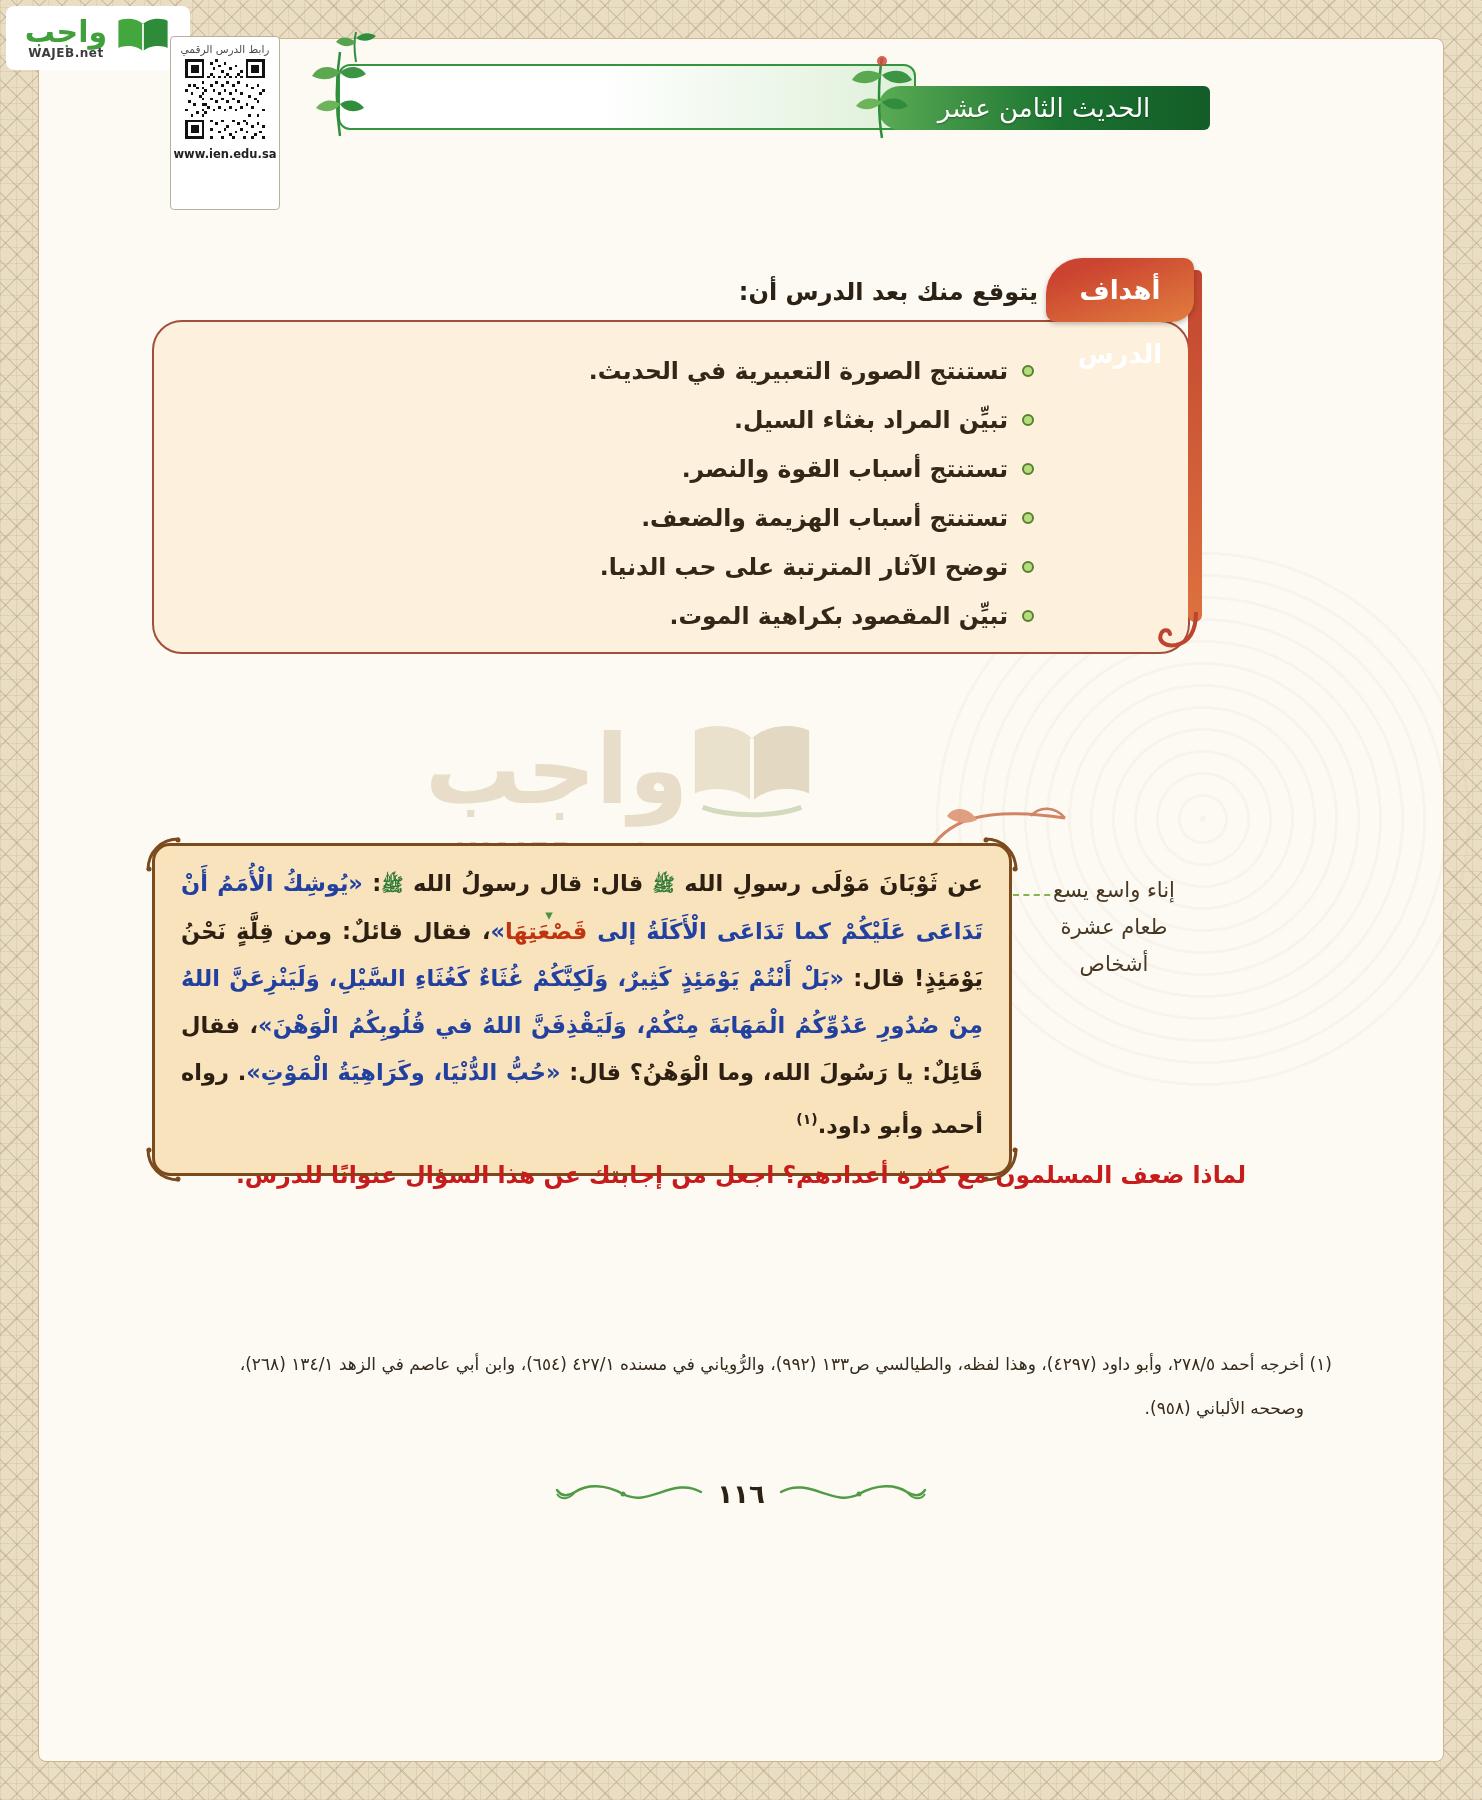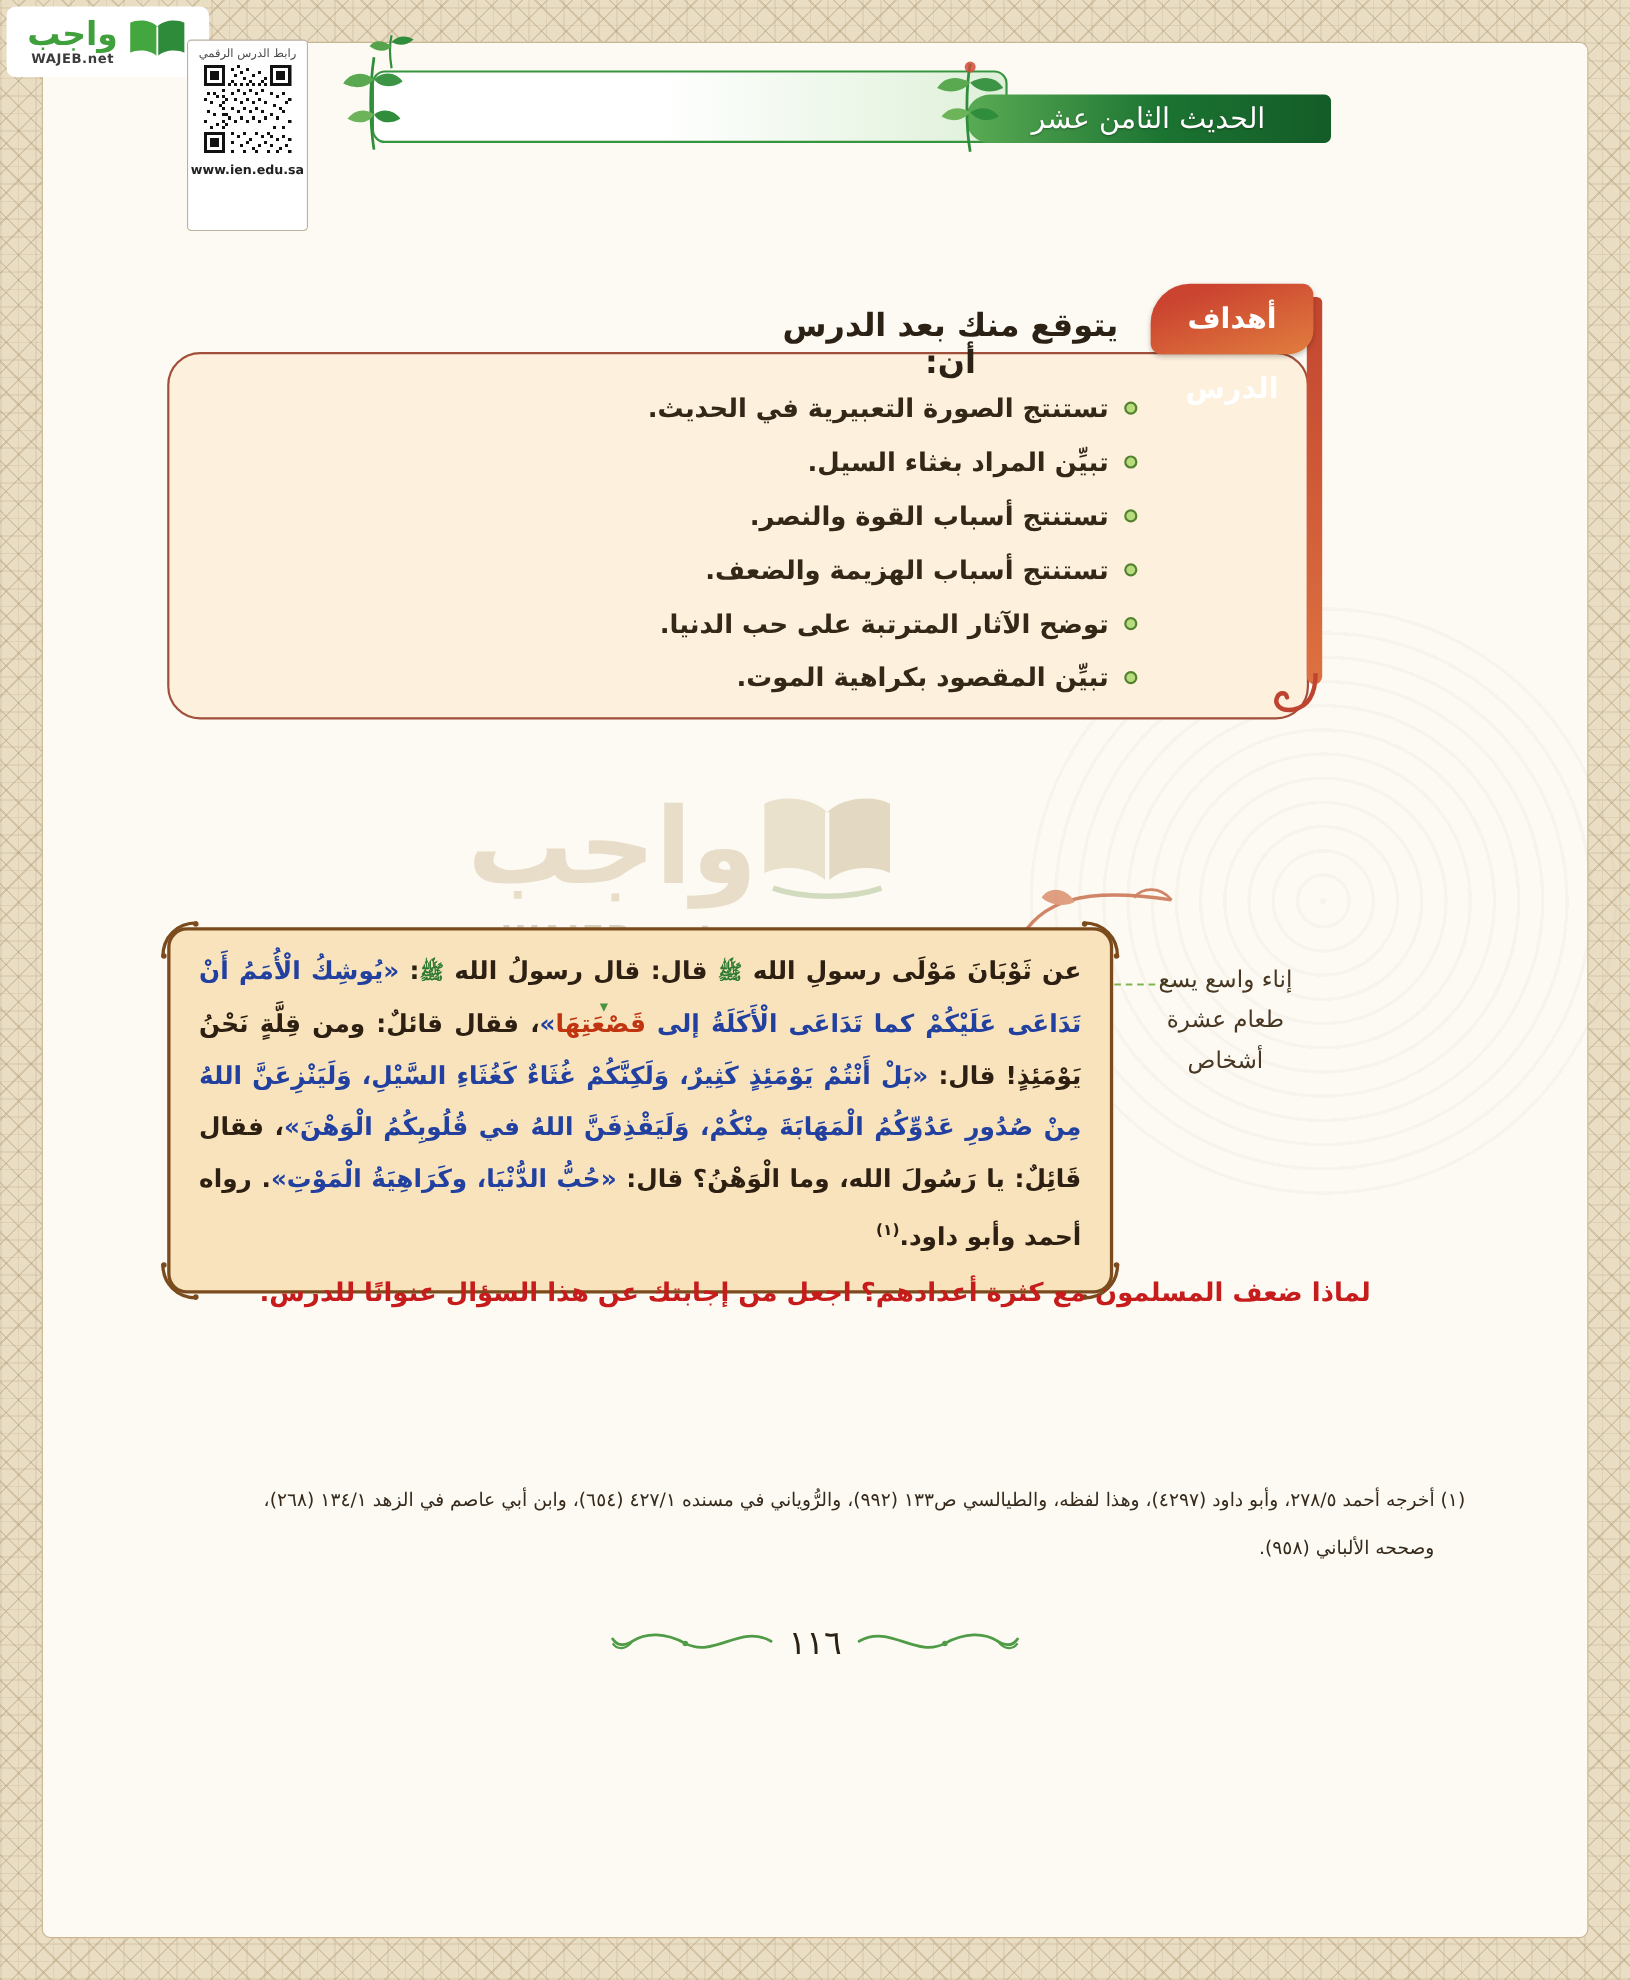--- a/index.html
+++ b/index.html
@@ -52,22 +52,22 @@
   .sprout{left:334px;top:28px;z-index:2;}
 
   
   .badge{left:1046px;top:258px;width:148px;height:64px;border-radius:36px 10px 22px 10px;
     background:linear-gradient(160deg,#cb4430 20%,#e07a3e 95%);
     color:#fff;font-size:26px;font-weight:bold;text-align:center;line-height:64px;z-index:4;
     box-shadow:0 2px 5px rgba(0,0,0,.25);}
   .strip{left:1188px;top:270px;width:14px;height:352px;border-radius:7px 7px 10px 10px;
     background:linear-gradient(to bottom,#c2452f,#dd7140);z-index:2;}
   .strip-curl{left:1154px;top:612px;z-index:2;}
-  .lead{left:690px;top:278px;width:348px;direction:rtl;text-align:center;
-    font-size:29px;font-weight:bold;color:#2c2115;z-index:3;}
+  .lead{left:690px;top:278px;width:348px;direction:rtl;text-align:right;
+    font-size:24px;font-weight:bold;color:#2c2115;z-index:3;}
   .obj-box{left:152px;top:320px;width:1034px;height:330px;background:#fdf0dd;
     border:2px solid #a14e3a;border-radius:30px;z-index:1;}
   .obj-list{list-style:none;margin:0;padding:34px 180px 0 40px;direction:rtl;}
   .obj-list li{position:relative;font-size:23.5px;font-weight:bold;color:#332718;
     margin-bottom:18px;text-align:right;line-height:31px;}
   .obj-list li::before{content:"";position:absolute;right:-26px;top:9px;width:12px;height:12px;
     border-radius:50%;background:#b7dc7e;border:2.5px solid #55822f;box-sizing:border-box;}
 
   
   .intro{left:154px;top:660px;width:1178px;direction:rtl;text-align:justify;
@@ -105,21 +105,21 @@
     font-size:21px;color:#473723;line-height:37px;z-index:3;}
 
   
   .question{left:150px;top:1161px;width:1182px;direction:rtl;text-align:center;
     font-size:23.5px;font-weight:bold;color:#c61c1c;z-index:2;}
   .footnote{left:150px;top:1342px;width:1182px;direction:rtl;font-size:17px;
     color:#352a1c;line-height:44px;z-index:2;}
   .footnote .fl2{padding-right:28px;}
   .pagenum-row{left:341px;top:1462px;width:800px;height:64px;display:flex;align-items:center;
     justify-content:center;gap:14px;z-index:2;}
-  .pagenum{font-size:30px;font-weight:normal;color:#2b2115;}
+  .pagenum{font-size:26px;font-weight:bold;color:#2b2115;}
   .mirror{transform:scaleX(-1);}
 </style>
 </head>
 <body>
 
 <div class="canvas">
   <div class="page"></div>
 
   <div class="abs logo">
     <div class="logo-texts">

